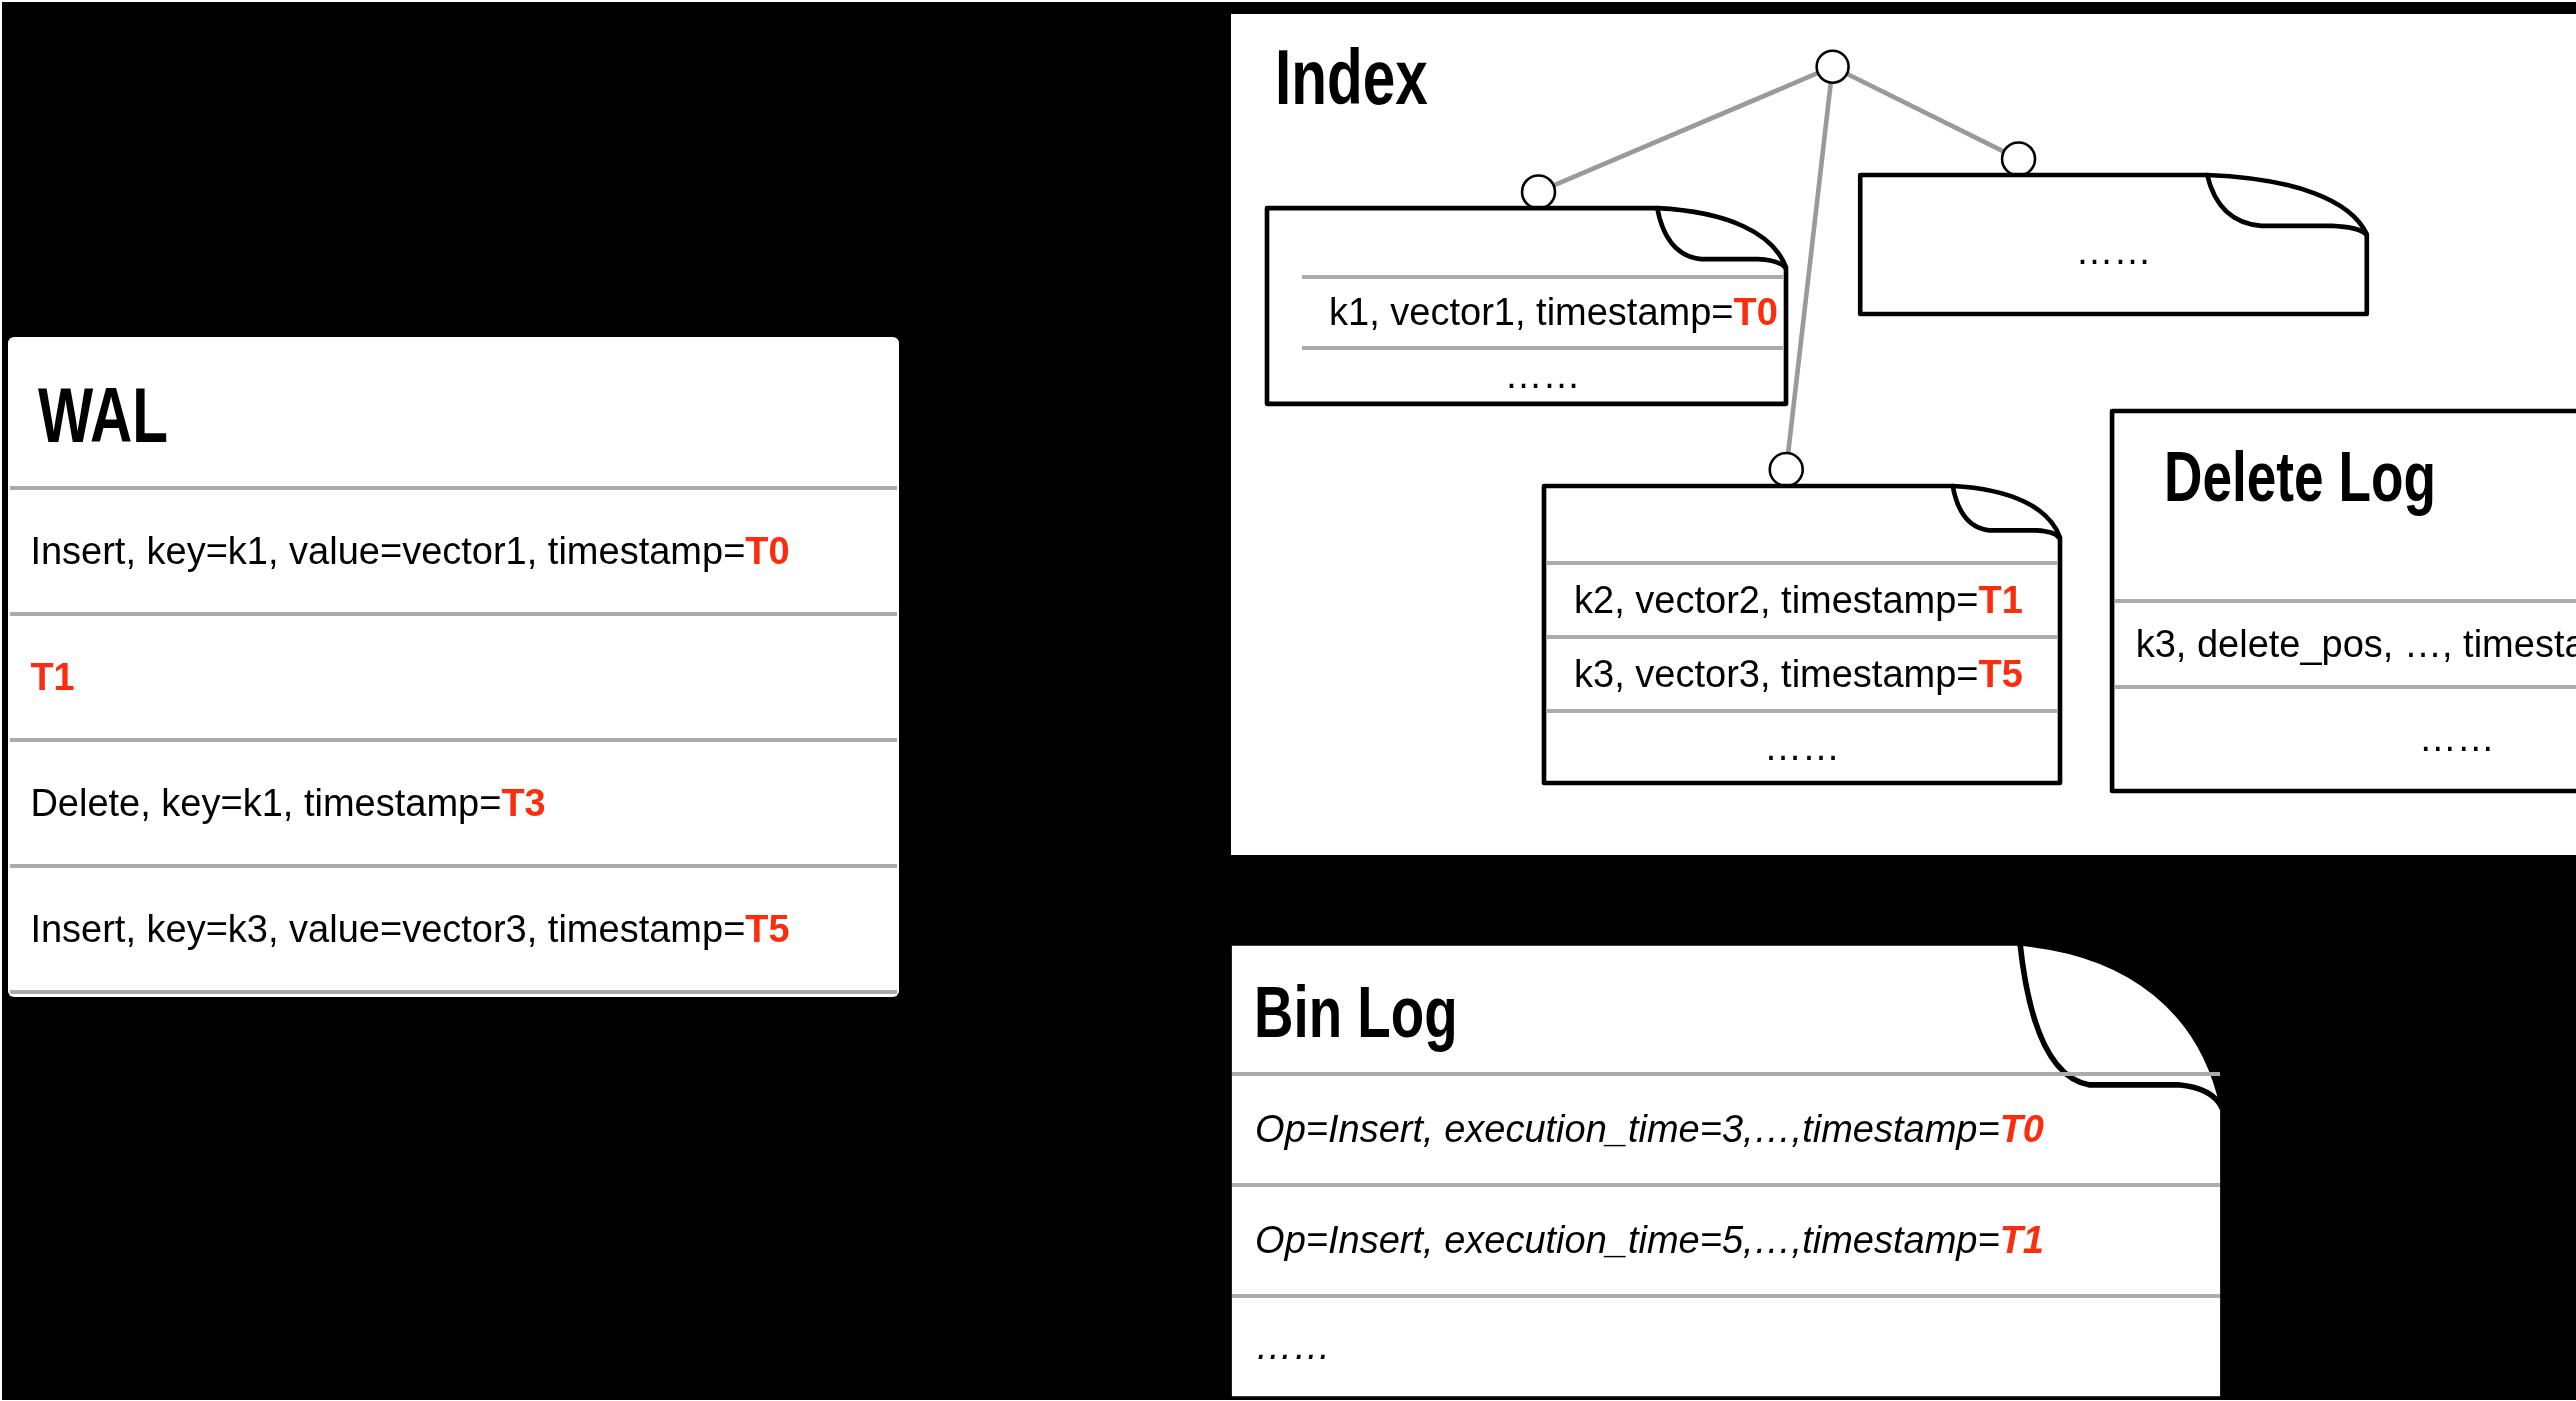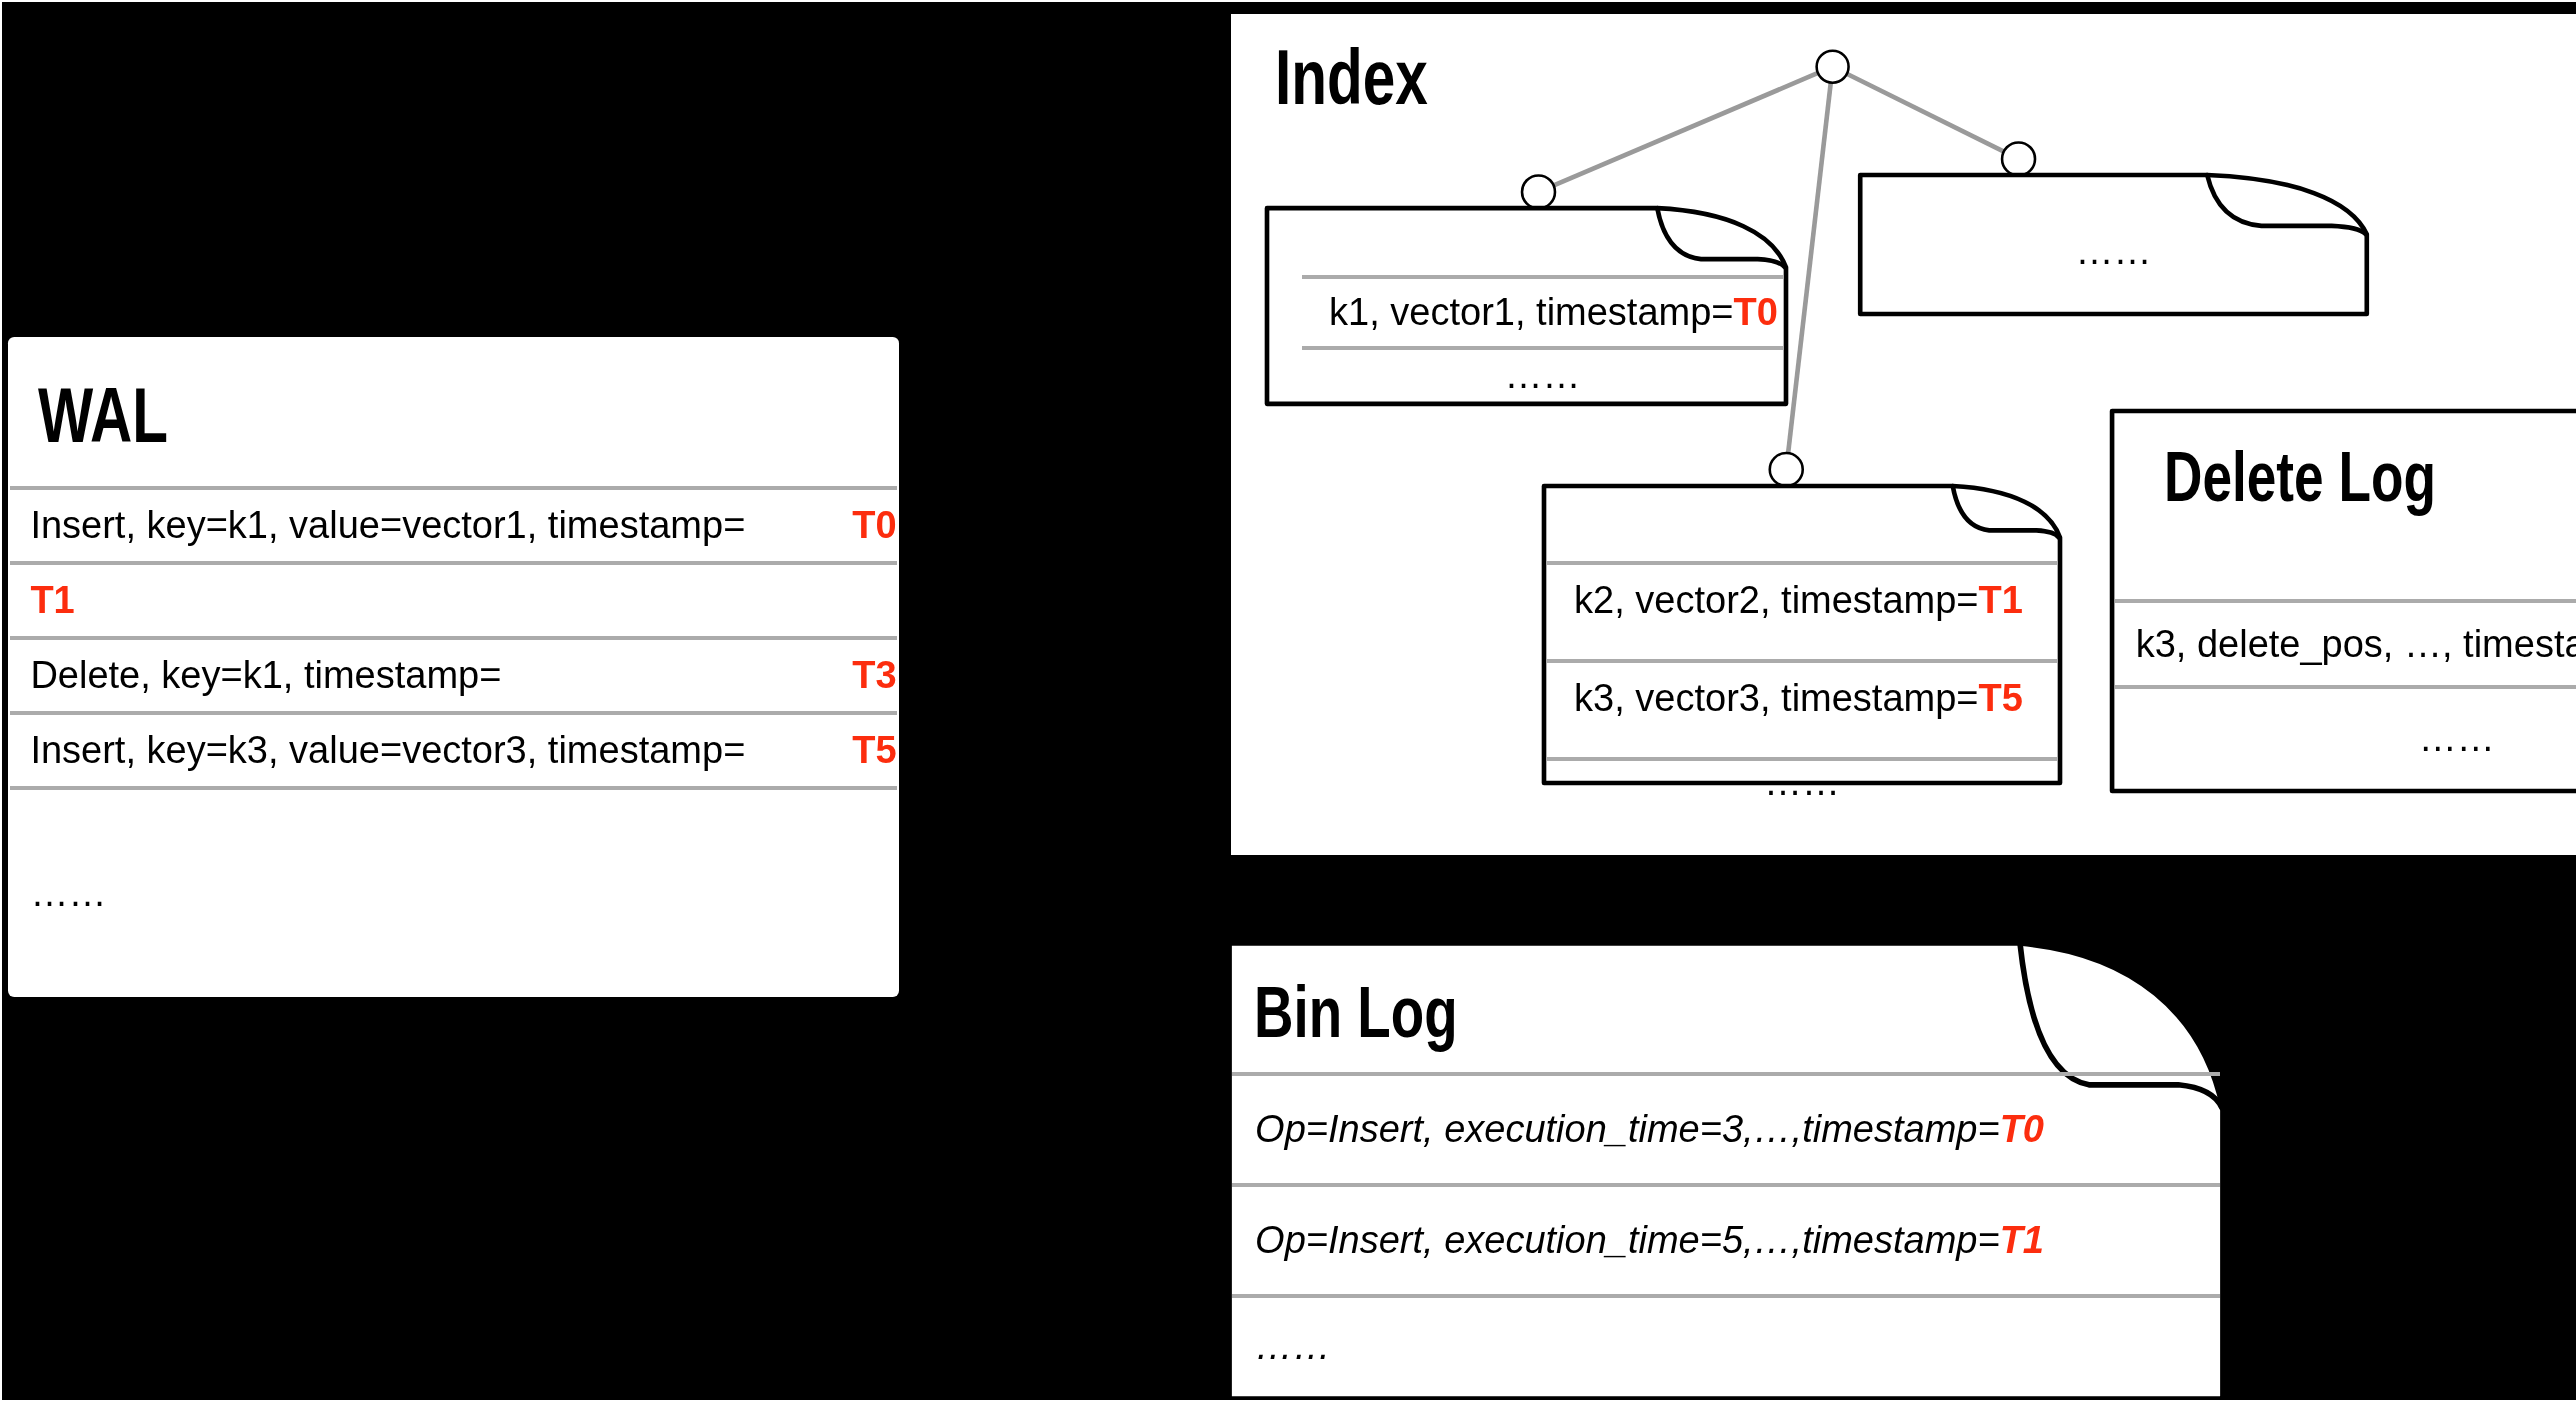--- a/index.html
+++ b/index.html
@@ -20,21 +20,21 @@
 
   
   #wal{left:7.7px;top:337px;width:891px;height:660px;border-radius:6.2px;}
   #wal .title{left:30px;top:40px;font-size:77px;}
   .rows{position:absolute;left:0;right:0;display:flex;flex-direction:column;}
   #wal .rows{top:149px;bottom:0;left:2.1px;right:2.1px;}
   .row{display:flex;align-items:center;font-size:38px;color:#000;
        border-top:4.1px solid var(--div);padding-left:20.6px;box-sizing:border-box;
        white-space:nowrap;}
   .row .ts{color:var(--red);font-weight:700;}
-  #wal .row{height:75px;flex:0 0 auto;justify-content:space-between;}
+  #wal .row{height:126px;flex:0 0 auto;}
   #wal .row:last-child{flex:1 1 auto;}
 
   
   #index-panel{left:1231px;top:14.4px;width:1572px;height:841px;}
   #index-panel .title{left:44px;top:25px;font-size:77px;}
   #tree{position:absolute;left:0;top:0;overflow:visible;}
 
   
   .doc{position:absolute;}
   .doc svg{position:absolute;left:0;top:0;overflow:visible;}
@@ -46,21 +46,21 @@
   #doc-k1{left:36px;top:194px;width:519px;height:196px;}
   #doc-k1 .rows{top:67px;bottom:3.1px;padding-left:32px;}
   #doc-k1 .row{height:71px;flex:0 0 auto;}
   #doc-k1 .row:last-child{flex:1 1 auto;}
 
   #doc-ellipsis{left:629px;top:161px;width:507px;height:139px;}
   #doc-ellipsis .rows{top:15.5px;bottom:3.1px;}
   #doc-ellipsis .row{flex:1 1 auto;}
 
   #doc-k2k3{left:313px;top:472px;width:516px;height:297px;}
-  #doc-k2k3 .rows{top:75px;bottom:1px;gap:24px;}
+  #doc-k2k3 .rows{top:75px;bottom:1px;}
   #doc-k2k3 .row{height:74px;flex:0 0 auto;}
   #doc-k2k3 .row:last-child{flex:1 1 auto;}
 
   #doc-delete{left:881px;top:397px;width:669px;height:380px;}
   #doc-delete .title{left:52px;top:31px;font-size:70px;}
   #doc-delete .rows{top:188px;bottom:3.1px;}
   #doc-delete .row{height:86px;flex:0 0 auto;padding-left:20.6px;}
   #doc-delete .row:last-child{flex:1 1 auto;}
 
   

